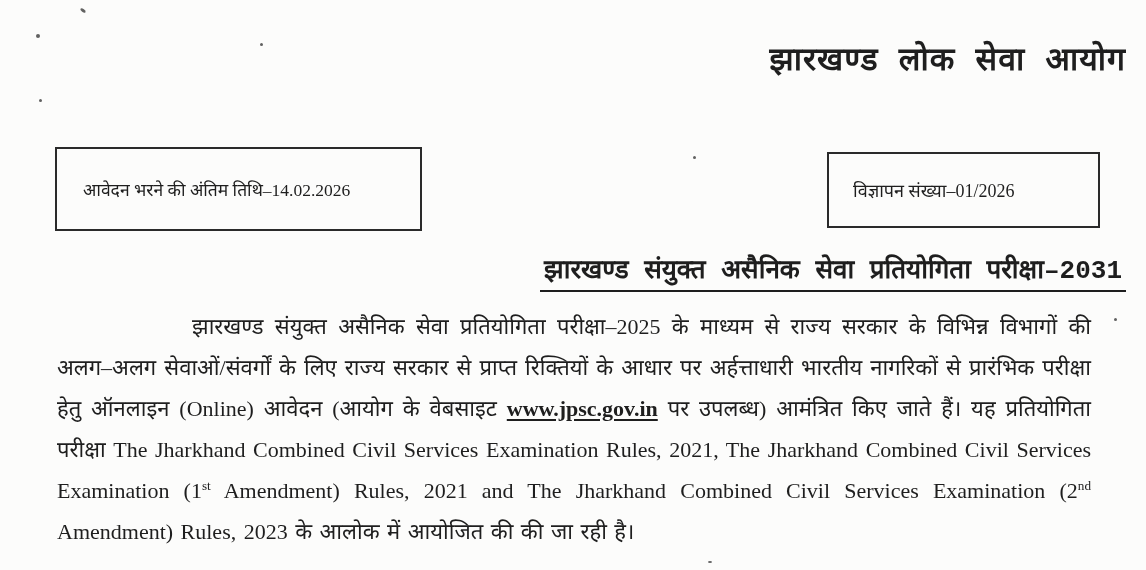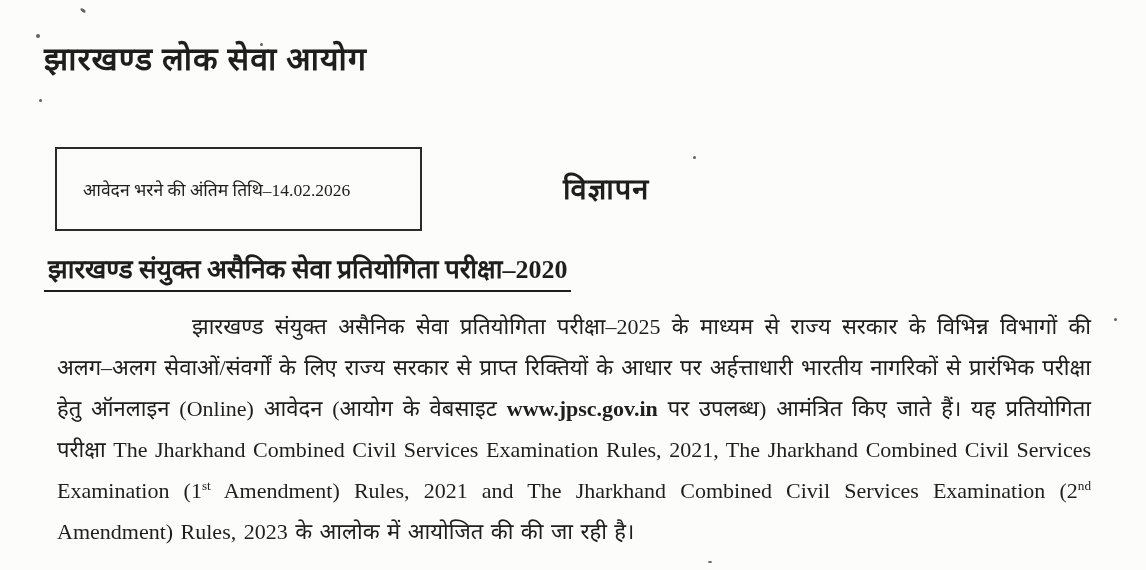--- a/index.html
+++ b/index.html
@@ -14,23 +14,24 @@
     width:1146px;
     height:570px;
     background:var(--paper);
     color:var(--ink);
     font-family:"Liberation Serif","DejaVu Serif",serif;
     overflow:hidden;
   }
   
   .center-band{
     position:absolute;
-    left:44px;
+    left:60px;
     right:20px;
-    text-align:left;
+    text-align:right;
+    font-family:Liberation Mono, monospace;
   }
   .org-name{
     top:36px;
     font-size:32px;
     font-weight:600;
     letter-spacing:1px;
   }
   .address-line{
     top:90px;
     font-size:27px;
@@ -83,20 +84,21 @@
     width:1034px;
     font-size:22px;
     line-height:41px;
     text-align:justify;
     text-indent:135px;
     word-spacing:2px;
   }
   .seg-normal{}
   .seg-link{
     font-weight:700;
+    text-decoration:underline;
     text-underline-offset:3px;
   }
   .seg-sup{
     vertical-align:super;
     font-size:0.6em;
     line-height:0;
   }
   .speckle{
     position:absolute;
     background:#3a3a3a;
@@ -117,22 +119,24 @@
   <div class="speckle" style="left:1114px;top:318px;width:3px;height:3px;"></div>
   <div class="speckle" style="left:708px;top:561px;width:4px;height:2px;"></div>
 
   <div class="center-band org-name">झारखण्ड लोक सेवा आयोग</div>
 
 
   <div class="box deadline-box">
     <span>आवेदन भरने की अंतिम तिथि–14.02.2026</span>
   </div>
 
-  <div class="ad-label">विज्ञापन</div>
 
+  <div class="box ad-number-box">
+    <span>विज्ञापन संख्या–01/2026</span>
+  </div>
 
   <div class="center-band exam-title">
-    <span class="u">झारखण्ड संयुक्त असैनिक सेवा प्रतियोगिता परीक्षा–2020</span>
+    <span class="u">झारखण्ड संयुक्त असैनिक सेवा प्रतियोगिता परीक्षा–2031</span>
   </div>
 
   <p class="body-paragraph"><span class="seg-normal">झारखण्ड संयुक्त असैनिक सेवा प्रतियोगिता परीक्षा–2025 के माध्यम से राज्य सरकार के विभिन्न विभागों की अलग–अलग सेवाओं/संवर्गों के लिए राज्य सरकार से प्राप्त रिक्तियों के आधार पर अर्हत्ताधारी भारतीय नागरिकों से प्रारंभिक परीक्षा हेतु ऑनलाइन (Online) आवेदन (आयोग के वेबसाइट </span><span class="seg-link">www.jpsc.gov.in</span><span class="seg-normal"> पर उपलब्ध) आमंत्रित किए जाते हैं। यह प्रतियोगिता परीक्षा The Jharkhand Combined Civil Services Examination Rules, 2021, The Jharkhand Combined Civil Services Examination (1</span><span class="seg-sup">st</span><span class="seg-normal"> Amendment) Rules, 2021 and The Jharkhand Combined Civil Services Examination (2</span><span class="seg-sup">nd</span><span class="seg-normal"> Amendment) Rules, 2023 के आलोक में आयोजित की की जा रही है।</span></p>
 
 </div>
 
 </body></html>

